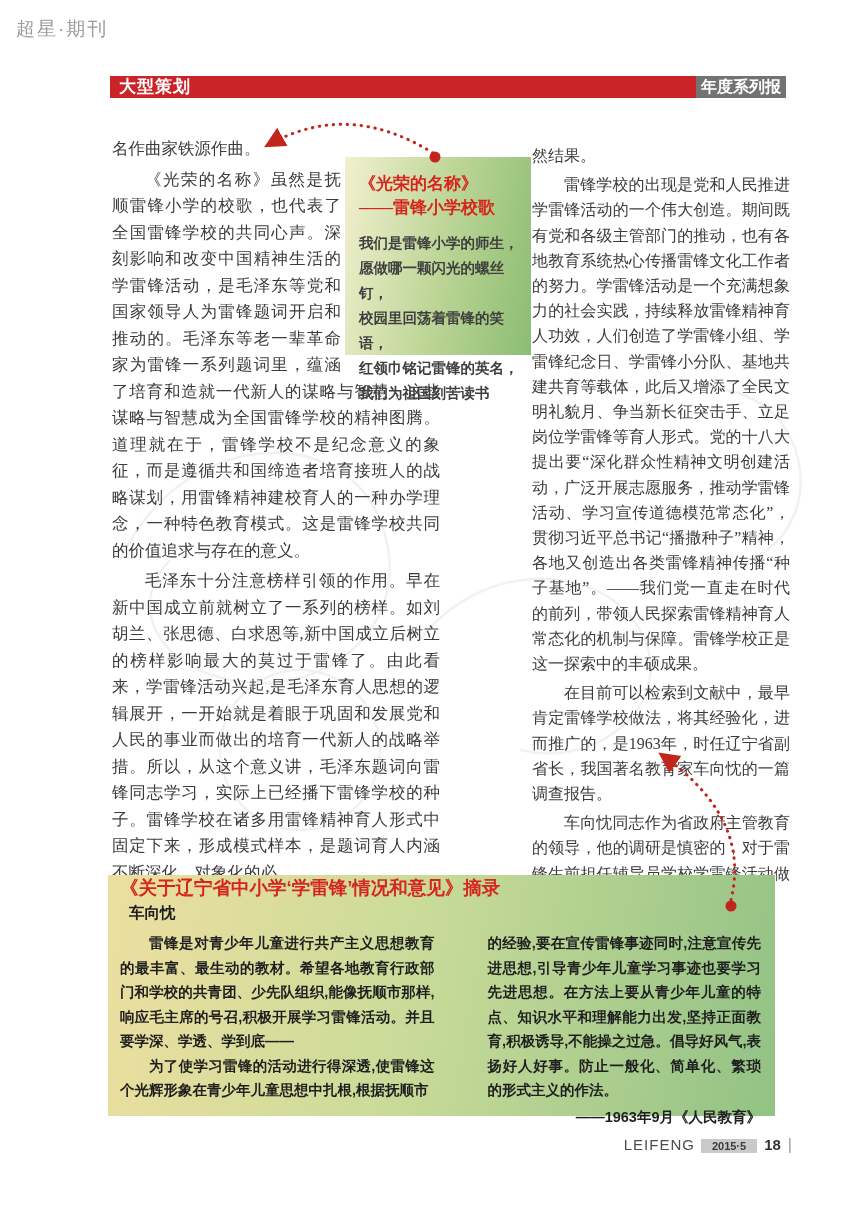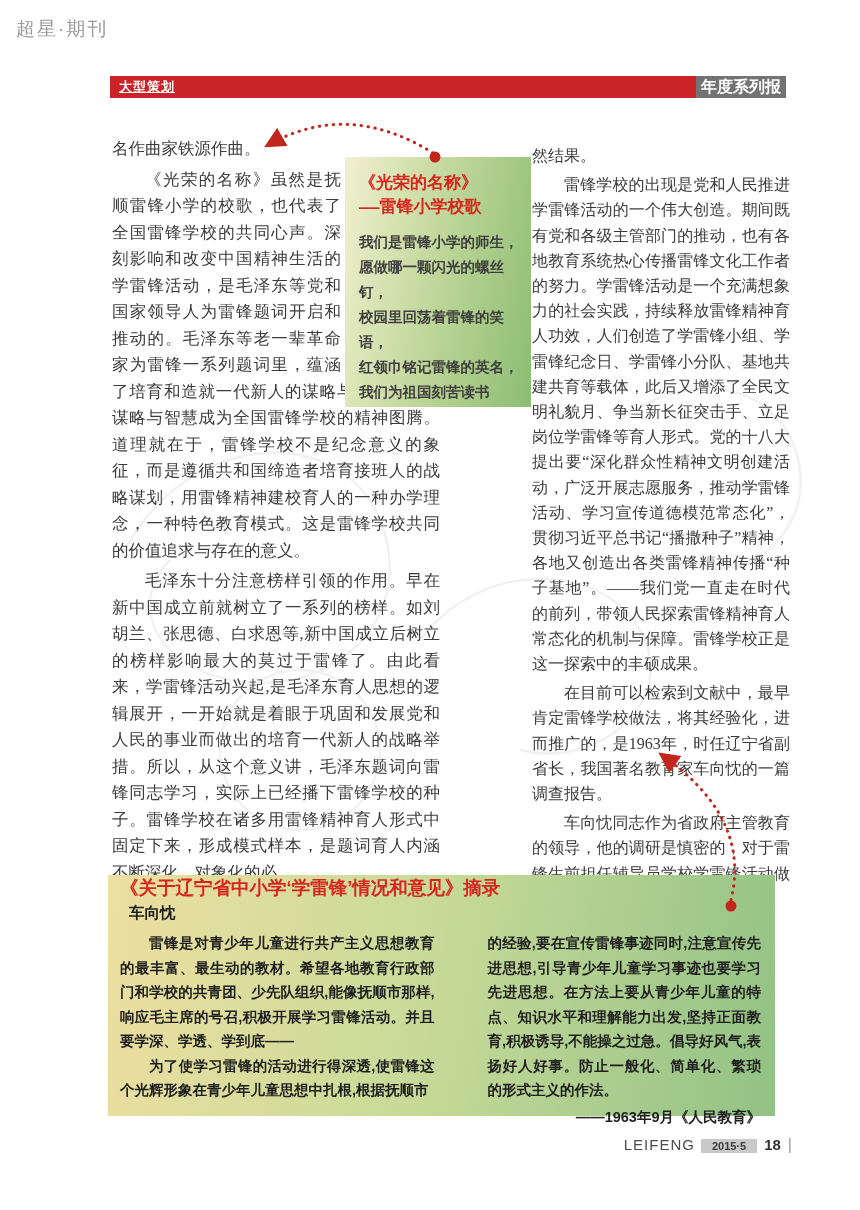--- a/index.html
+++ b/index.html
@@ -5,39 +5,39 @@
   * { margin:0; padding:0; box-sizing:border-box; }
   html,body { width:860px; height:1210px; background:#fff; overflow:hidden; }
   body { position:relative; font-family:"Liberation Serif","DejaVu Serif",serif; }
 
   .brand { position:absolute; left:16px; top:16px; font-size:19px; color:#9b9b9b;
            font-family:"Liberation Sans","DejaVu Sans",sans-serif; letter-spacing:2px; }
 
   .header-bar { position:absolute; left:110px; top:76px; width:676px; height:22px;
                 background:#cb2428; }
   .header-left { position:absolute; left:9px; top:0; height:22px; line-height:22px;
-                 color:#fff; font-size:13px; font-weight:bold;
-                 font-family:"Liberation Sans","DejaVu Sans",sans-serif; letter-spacing:1px;text-decoration:underline; }
+                 color:#fff; font-size:17px; font-weight:bold;
+                 font-family:"Liberation Sans","DejaVu Sans",sans-serif; letter-spacing:1px; }
   .header-right { position:absolute; right:0; top:0; height:22px; width:90px; line-height:22px;
                   background:#737373; color:#fff; font-size:16px; font-weight:bold; text-align:center;
                   font-family:"Liberation Sans","DejaVu Sans",sans-serif; }
 
   .watermark { position:absolute; left:0; top:0; pointer-events:none; }
 
   .col { position:absolute; text-align:justify; color:#3b3b3b; }
   .col p { margin:4px; }
   .col .indent { text-indent:2em; }
   .left-col  { left:108px; top:132px; width:336px; font-size:16.5px; line-height:26.5px; }
   .right-col { left:528px; top:139px; width:266px; font-size:16px;  line-height:25.2px; }
   .box-spacer { float:right; width:103px; height:228px; }
 
-  .song-box { position:absolute; left:345px; top:157px; width:186px; height:250px;
+  .song-box { position:absolute; left:345px; top:157px; width:186px; height:198px;
               background:linear-gradient(100deg,#f2f0cf 0%,#bcd596 52%,#8cbd74 100%);
               padding:15px 12px 12px 14px;
-              font-family:Liberation Mono, monospace; }
+              font-family:Liberation Serif, serif; }
   .song-title { color:#d7251d; font-size:17px; font-weight:bold; line-height:24px; }
   .song-lines { margin-top:11px; font-size:14.5px; font-weight:bold; color:#3f3f3f; line-height:25px; }
 
   .excerpt-box { position:absolute; left:108px; top:875px; width:667px; height:241px;
                  background:linear-gradient(100deg,#eddfa0 0%,#cadb99 45%,#92c285 100%);
                  padding:1px 14px 0 12px;
                  font-family:"Liberation Sans","DejaVu Sans",sans-serif; }
   .excerpt-title { color:#d7251d; font-size:18.5px; font-weight:bold; line-height:24px; }
   .excerpt-author { color:#1e1e1e; font-size:15.5px; font-weight:bold; margin:3px 0 0 9px; }
   .excerpt-cols { display:flex; margin-top:7px; }

